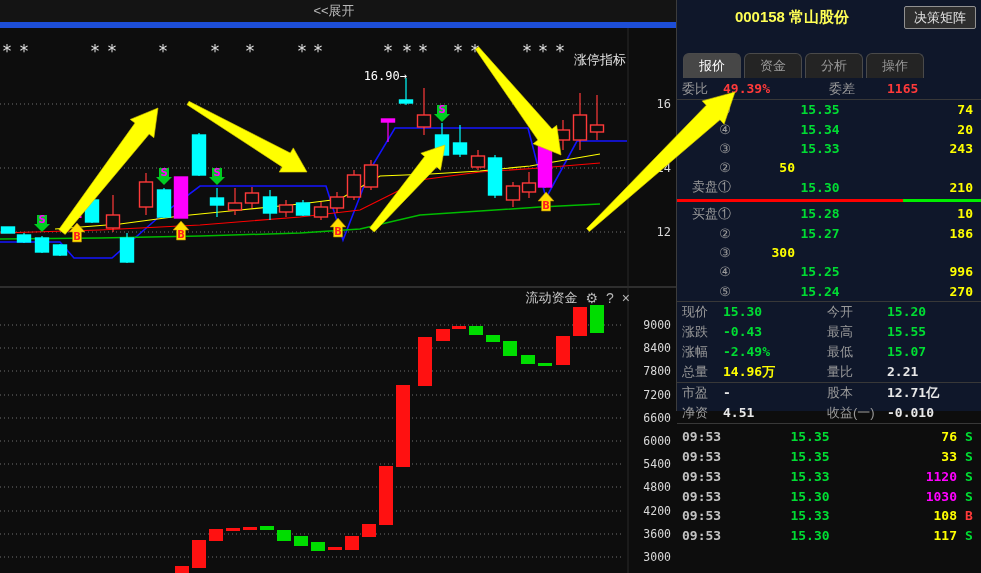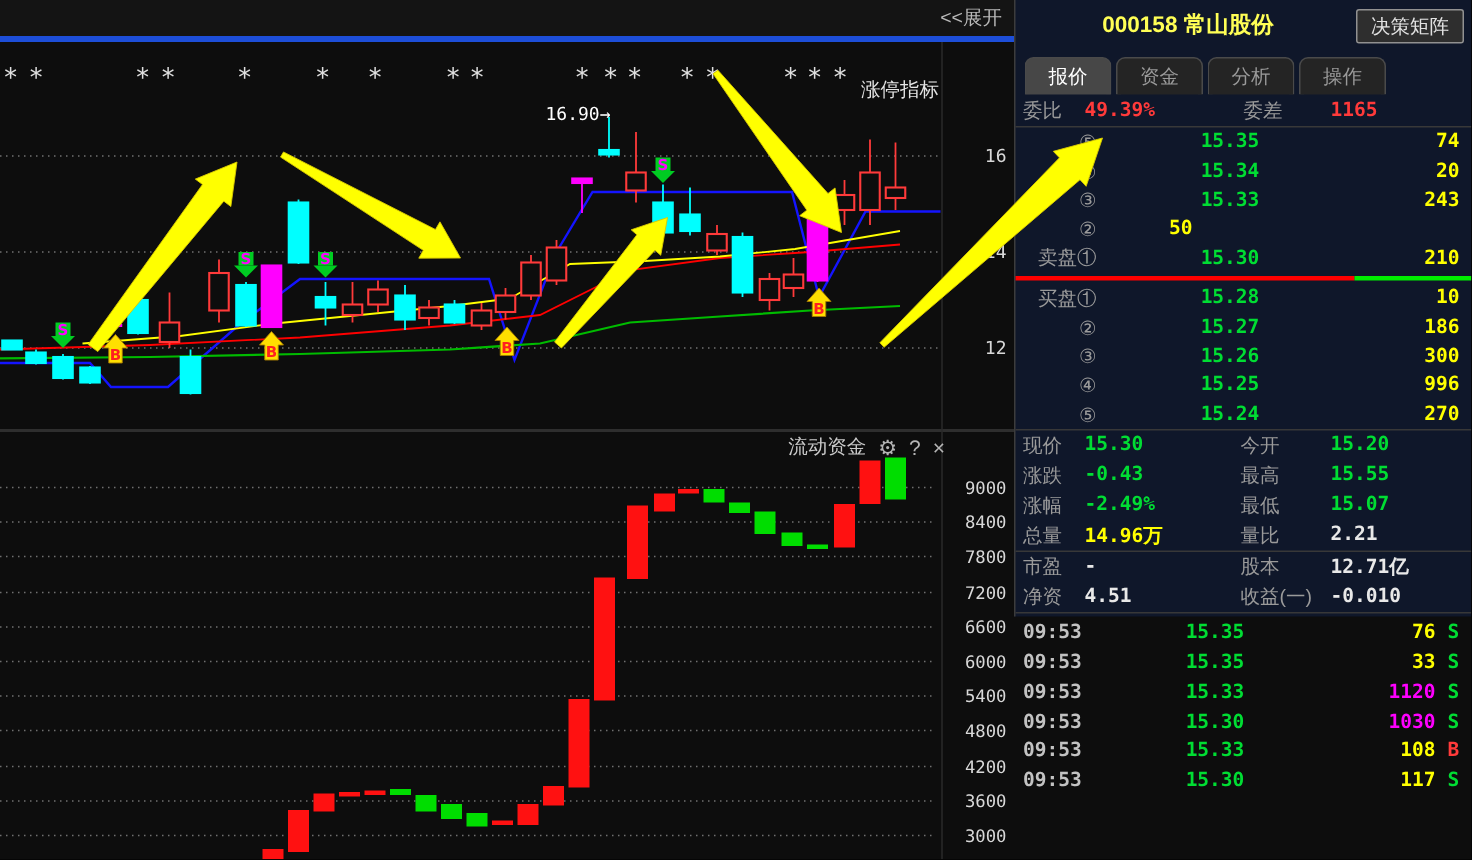--- a/index.html
+++ b/index.html
@@ -1,42 +1,42 @@
 <!DOCTYPE html>
 <html><head>
 <meta charset="utf-8">
 <style>
   html,body{margin:0;padding:0;background:#000;}
   .screen{position:relative;width:981px;height:573px;background:#0d0d0d;overflow:hidden;
           font-family:"Liberation Sans",sans-serif;-webkit-font-smoothing:none;}
   
   .topbar{position:absolute;left:0;top:0;width:676px;height:28px;background:#141414;
-          border-bottom:4px solid #1d4ed8;box-sizing:border-box;display:flex;
-          justify-content:flex-end;align-items:center;padding-right:8px;}
+          border-bottom:6px solid #1d4ed8;box-sizing:border-box;display:flex;
+          justify-content:center;align-items:center;padding-right:8px;}
   .expand-lbl{color:#b9b9b9;font-size:13px;cursor:pointer;}
   .chart-title{position:absolute;top:31px;left:520px;width:106px;text-align:right;
           color:#e4e4e4;font-size:13px;z-index:5;margin-top:20px;}
   #left-svg{position:absolute;left:0;top:0;z-index:1;}
   #overlay-svg{position:absolute;left:0;top:0;z-index:40;pointer-events:none;}
   .subhdr{position:absolute;top:289px;left:514px;width:116px;display:flex;align-items:center;
           justify-content:flex-end;gap:8px;z-index:5;color:#c9c9c9;font-size:13px;}
   .subhdr .ico{color:#b5b5b5;font-size:14px;line-height:14px;cursor:pointer;}
   
   .panel{position:absolute;left:676px;top:0;width:305px;height:411px;background:#0f172a;
          border-left:1px solid #3c3c3c;box-sizing:border-box;font-size:13px;}
   .num{font-family:"DejaVu Sans Mono",monospace;font-weight:bold;}
   .c-green{color:#00dd33}.c-red{color:#ff3a3a}.c-yellow{color:#ffff00}
   .c-magenta{color:#ff00ff}.c-white{color:#e8e8e8}.c-gray{color:#9a9a9a}
   .p-header{position:relative;height:33px;}
   .p-title{position:absolute;left:10px;right:84px;top:0;height:33px;line-height:33px;
            text-align:center;color:#ffff55;font-weight:bold;font-size:15px;white-space:nowrap;}
   .p-btn{position:absolute;right:5px;top:6px;width:70px;height:21px;line-height:21px;
          text-align:center;background:#2e2e2e;border:1px solid #919191;color:#e2e2e2;
          font-size:13px;border-radius:2px;cursor:pointer;}
-  .p-tabs{display:flex;gap:3px;padding-left:6px;height:25px;margin-top:5px;font-family:Liberation Serif, serif;}
+  .p-tabs{display:flex;gap:3px;padding-left:6px;height:25px;margin-top:20px;font-family:Liberation Serif, serif;}
   .p-tab{width:56px;text-align:center;line-height:23px;color:#9a9a9a;background:#242424;
          border:1px solid #4a4a4a;border-bottom:none;border-radius:6px 6px 0 0;
          font-size:13px;cursor:pointer;}
   .p-tab.active{background:#474747;color:#ffffff;}
   .grid4{display:grid;grid-template-columns:46px 102px 62px 1fr;align-items:center;}
   .weibi-row{height:21px;border-bottom:1px solid #383838;}
   .weibi-row .l{padding-left:5px;}
   .v-r{text-align:left;}
   .pr8{padding-right:8px;}
   .olevel{display:flex;align-items:center;height:19.4px;}
@@ -308,21 +308,20 @@
   </div>
 
   <div class="olevel num">
     <span class="ol circ" style="font-family:'Liberation Sans',sans-serif;font-weight:normal">②</span>
     <span class="op c-green">15.27</span>
     <span class="ov c-yellow">186</span>
   </div>
 
   <div class="olevel num">
     <span class="ol circ" style="font-family:'Liberation Sans',sans-serif;font-weight:normal">③</span>
-    <span class="op c-green">15.26</span>
     <span class="ov c-yellow">300</span>
   </div>
 
   <div class="olevel num">
     <span class="ol circ" style="font-family:'Liberation Sans',sans-serif;font-weight:normal">④</span>
     <span class="op c-green">15.25</span>
     <span class="ov c-yellow">996</span>
   </div>
 
   <div class="olevel num">

